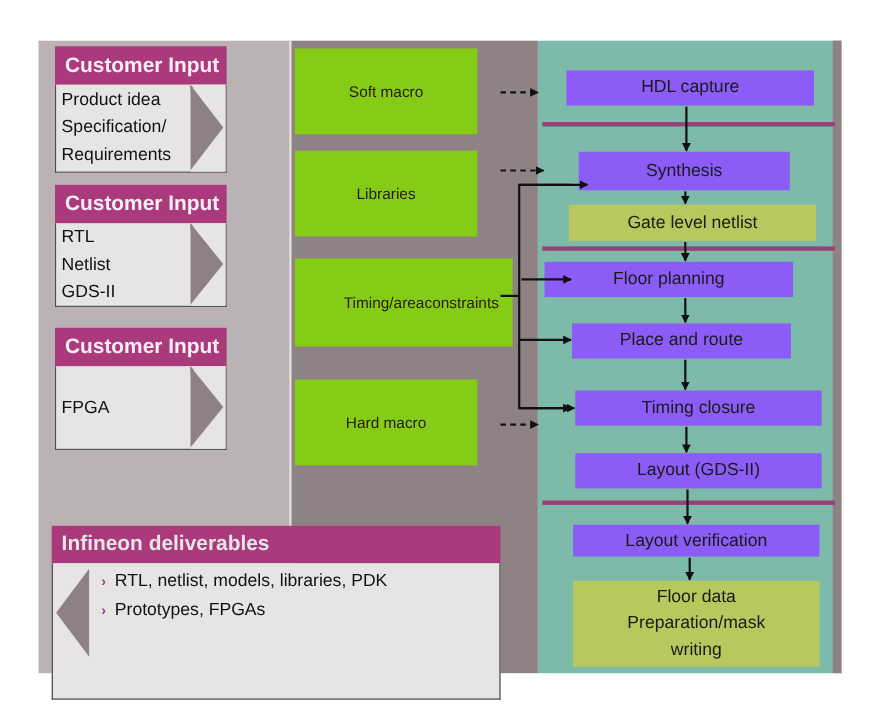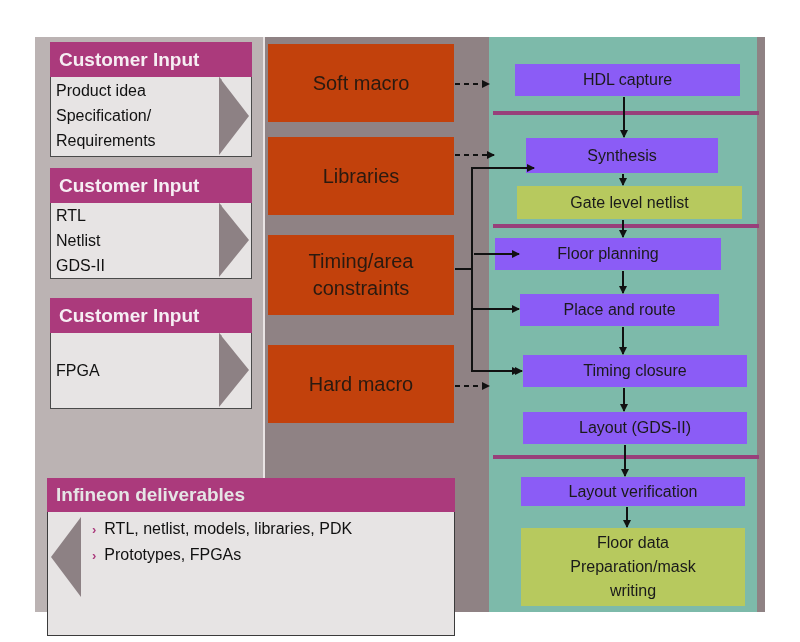--- a/index.html
+++ b/index.html
@@ -6,34 +6,34 @@
     body { width: 800px; height: 642px; position: relative; overflow: hidden;
            font-family: "Liberation Sans", sans-serif; }
     .abs { position: absolute; box-sizing: border-box; }
 
     
     #panel-left  { left: 35px;  top: 37px; width: 228px; height: 575px; background: #bbb3b3; }
     #panel-mid   { left: 263px; top: 37px; width: 226px; height: 575px; background: #8f8284; border-left: 2px solid #e9e4e4; }
     #panel-right { left: 489px; top: 37px; width: 276px; height: 575px; background: #7dbaaa; border-right: 8px solid #8f8284; }
 
     
-    .ci { position: absolute; left: 50px; width: 202px; box-sizing: border-box; }
+    .ci { position: absolute; left: 50px; width: 156px; box-sizing: border-box; }
     .ci-head { background: #ab3a7c; color: #f6eef3; font-weight: bold; font-size: 19px;
                height: 35px; line-height: 35px; padding-left: 9px; white-space: nowrap; }
     .ci-body { position: relative; background: #e7e4e4; border: 1px solid #4a4a4a; border-top: none;
                box-sizing: border-box; font-size: 16px; color: #111; }
     .ci-body .lines { position: absolute; left: 5px; }
     .ci-body .tri { position: absolute; right: 0; top: 0; width: 32px; height: 100%; background: #e7e4e4; }
     .ci-body .tri::before { content: ""; position: absolute; left: 0; top: 0; width: 0; height: 0;
       border-top-style: solid; border-bottom-style: solid; border-left-style: solid;
       border-top-color: transparent; border-bottom-color: transparent; border-left-color: #8d8184; }
 
     
-    .or { position: absolute; left: 268px; width: 186px; background: #c2410c; color: #2a1a10;
-          font-size: 20px; text-align: center; display: flex; align-items: center; justify-content: center;
+    .or { position: absolute; left: 268px; width: 166px; background: #84cc16; color: #2a1a10;
+          font-size: 14px; text-align: center; display: flex; align-items: center; justify-content: center;
           line-height: 1.35; }
 
     
     .fb { position: absolute; background: #8b5cf6; color: #1a1a1a; font-size: 16px;
           text-align: center; display: flex; align-items: center; justify-content: center; }
     .fb.green { background: #b7c95e; }
     .sep { position: absolute; left: 493px; width: 266px; height: 4px; background: #98407a; }
 
     
     #deliv { position: absolute; left: 47px; top: 478px; width: 408px; }
@@ -102,21 +102,21 @@
     </div>
   </div>
 </div>
 
 <div class="or" style="top:44px;height:78px;">
   <span>Soft macro</span>
 </div>
 <div class="or" style="top:137px;height:78px;">
   <span>Libraries</span>
 </div>
-<div class="or" style="top:235px;height:80px;flex-direction:column;">
+<div class="or" style="top:235px;height:80px;flex-direction:row;padding-left:32px;">
   <span>Timing/area</span>
   <span>constraints</span>
 </div>
 <div class="or" style="top:345px;height:78px;">
   <span>Hard macro</span>
 </div>
 
 <div class="sep" style="top:111px;"></div>
 <div class="sep" style="top:224px;"></div>
 <div class="sep" style="top:455px;"></div>

